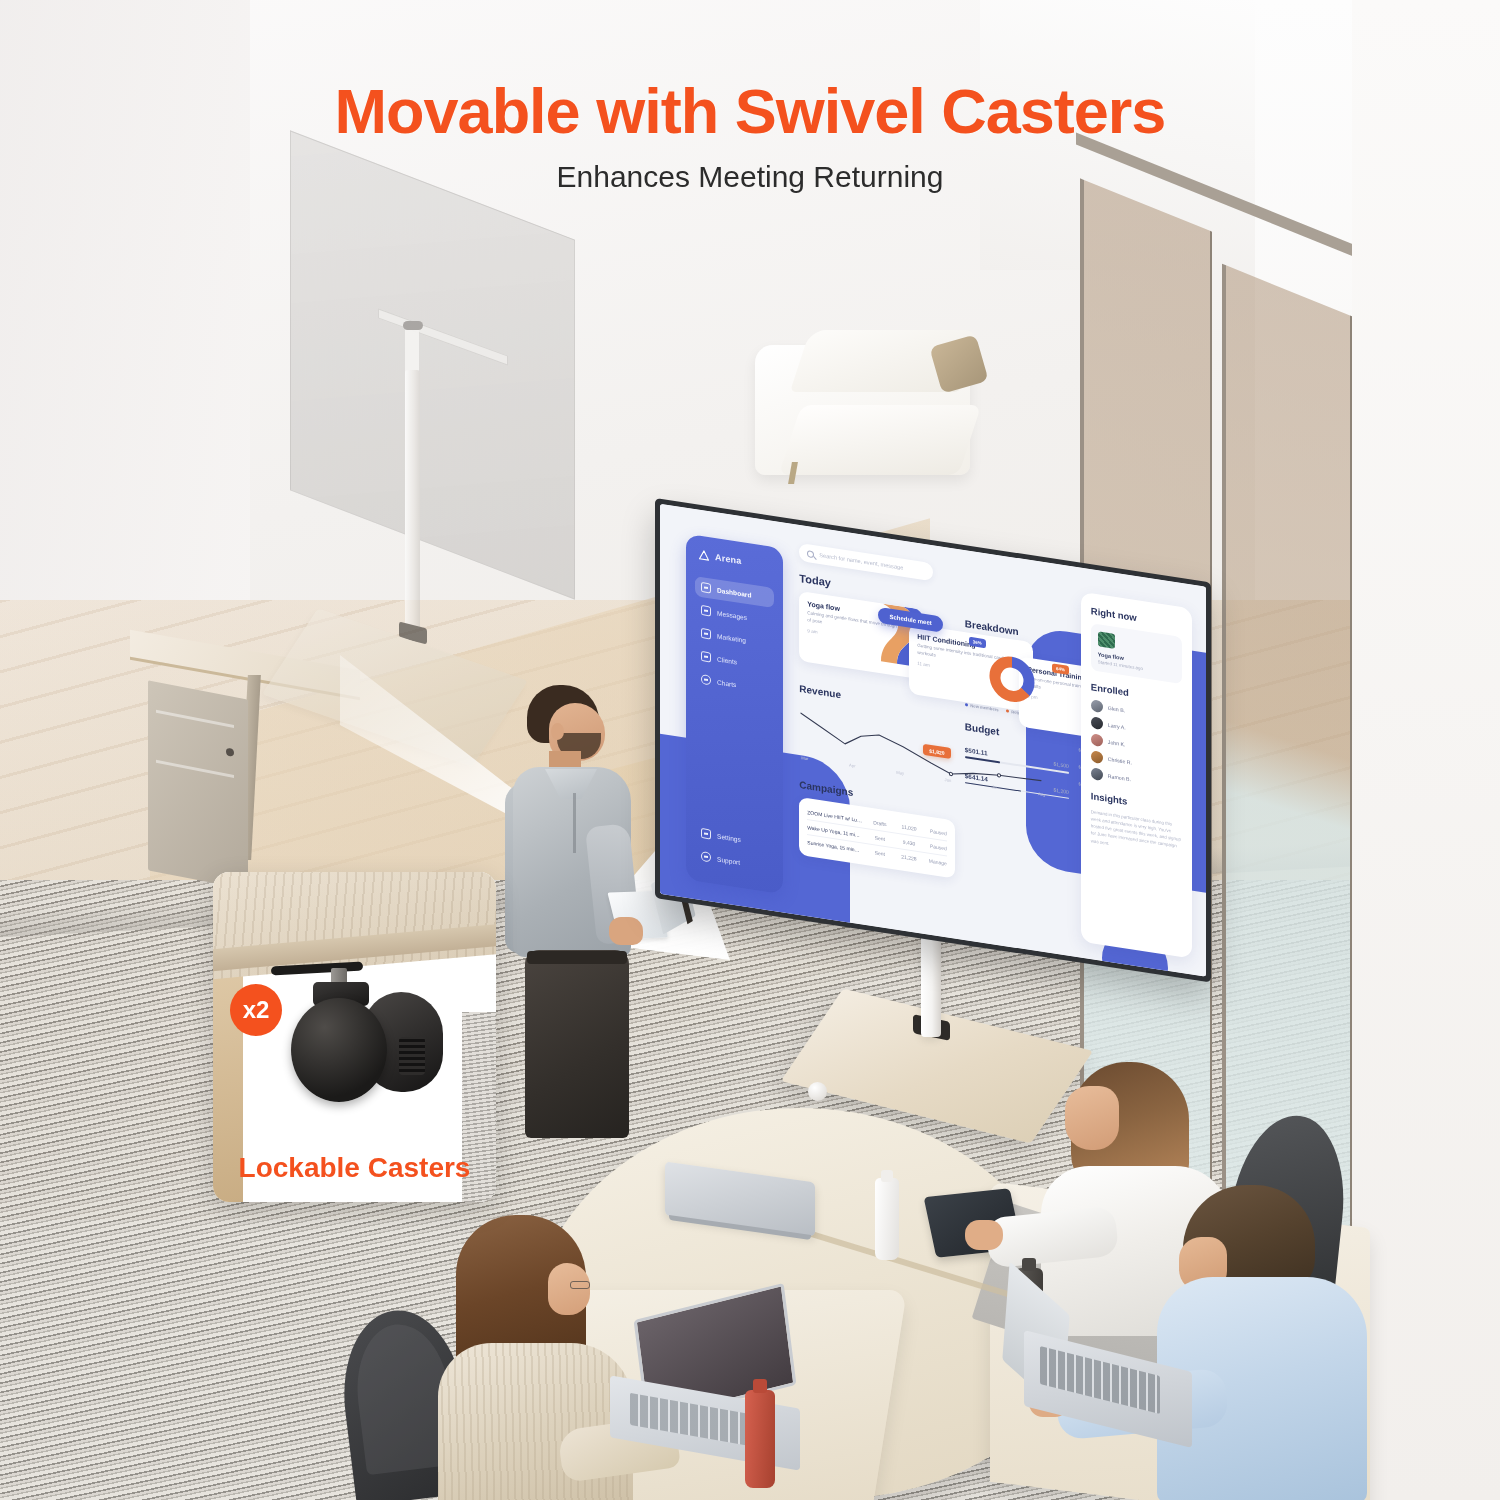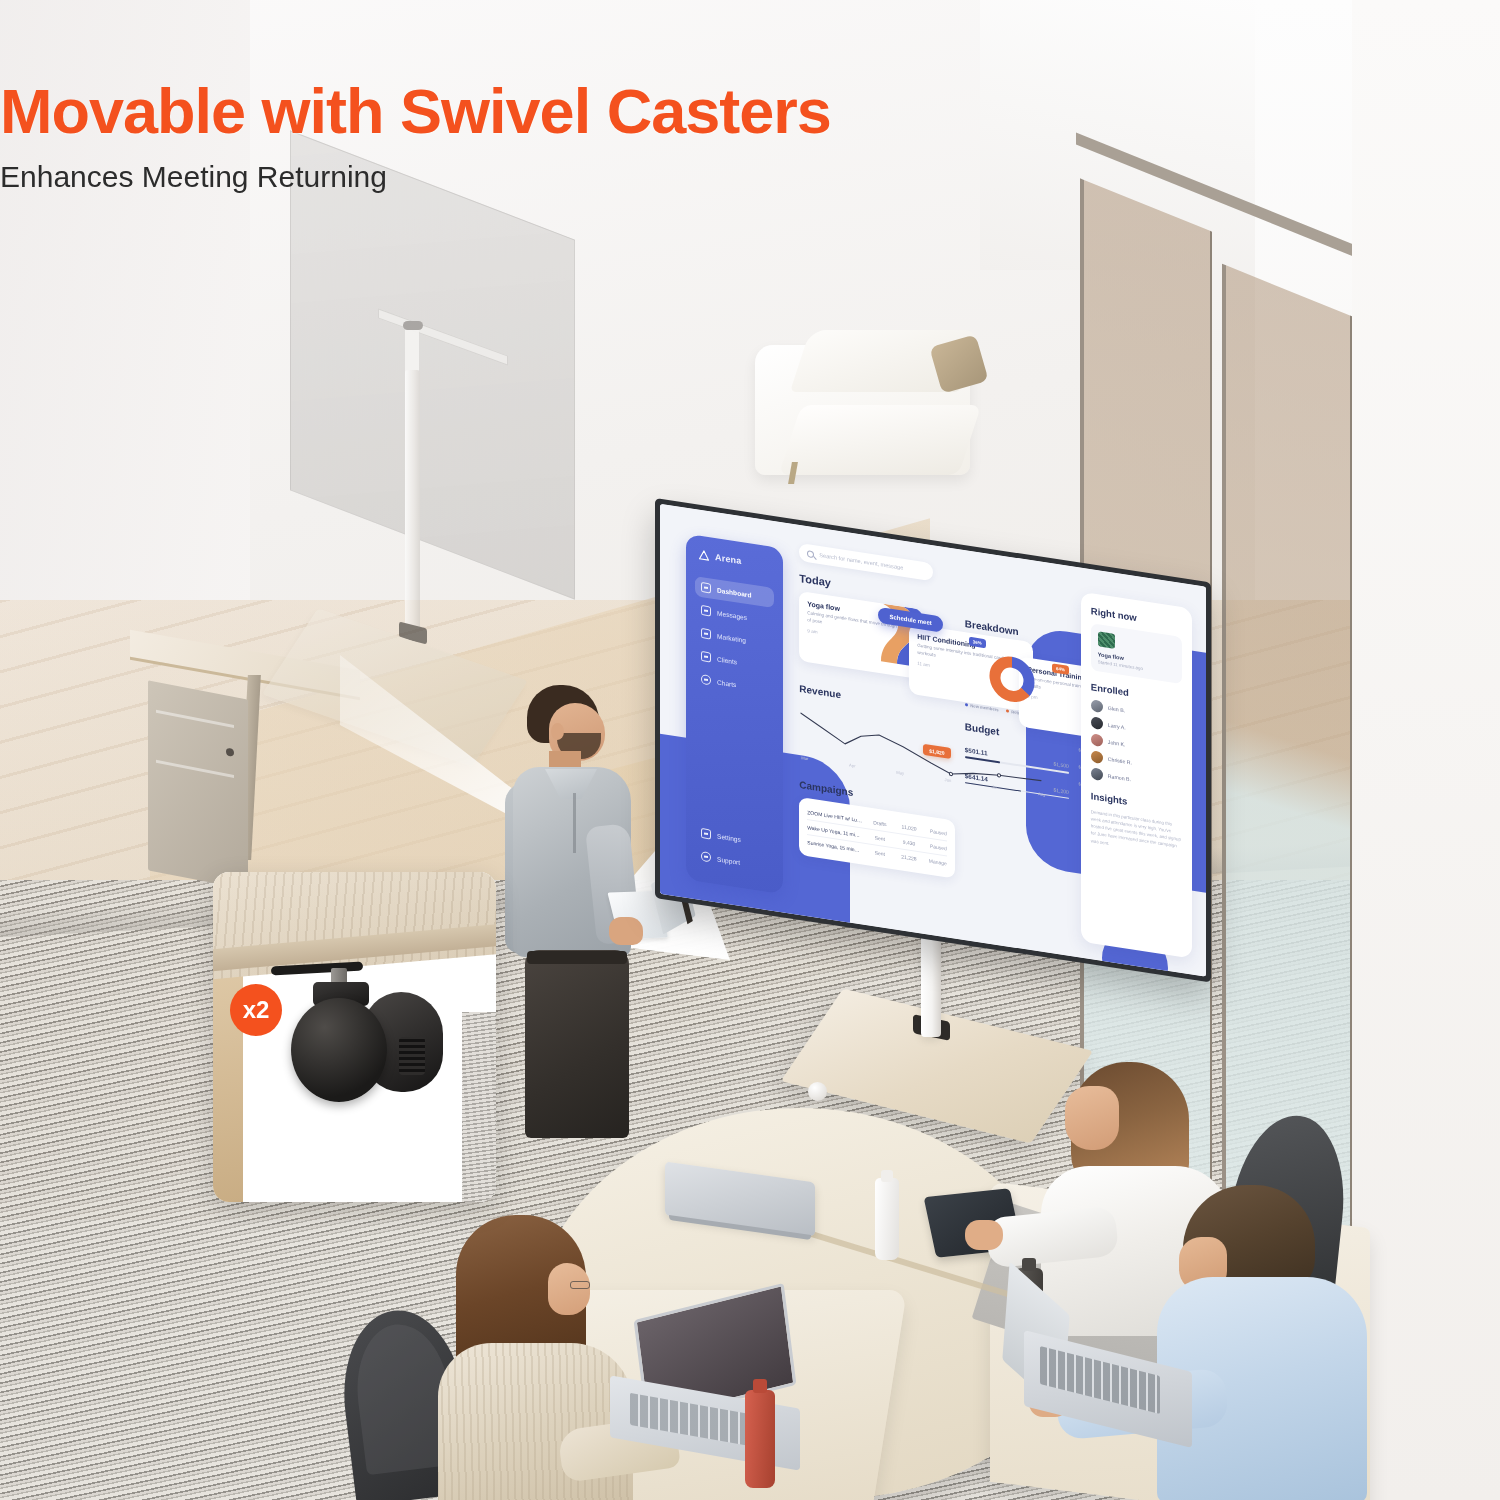--- a/index.html
+++ b/index.html
@@ -720,21 +720,21 @@
     position: absolute; left: -82px; top: 198px; width: 15px; height: 26px;
     background: #3f3a35; border-radius: 4px; transform: rotate(-8deg);
   }
   .mr-watch-face {
     position: absolute; left: -80px; top: 206px; width: 11px; height: 11px;
     border-radius: 50%; background: #c9a44e;
   }
 
   
   .headline-block {
-    position: absolute; left: 0; top: 78px; width: 1500px; text-align: left; z-index: 40;
+    position: absolute; left: 0; top: 78px; width: 1500px; text-align: center; z-index: 40;
   }
   .headline {
     font-size: 63px; font-weight: 800; color: #f4511e;
     letter-spacing: -1px; line-height: 1.05;
     text-shadow: 0 1px 2px rgba(255,255,255,.55);
   }
   .subheadline {
     font-size: 30px; color: #2c2c2c; margin-top: 16px; font-weight: 400;
   }
 
@@ -1202,13 +1202,14 @@
   <div class="inset-bgrug"></div>
   <div class="inset-wood"></div>
   <div class="inset-wood-edge"></div>
   <div class="caster-plate"></div>
   <div class="caster-stem"></div>
   <div class="caster-hub"></div>
   <div class="caster-wheel-back"></div>
   <div class="caster-lock"></div>
   <div class="caster-wheel-front"></div>
   <div class="x2-badge">x2</div>
+  <div class="inset-label">Lockable Casters</div>
 </div>
 
 </body></html>

